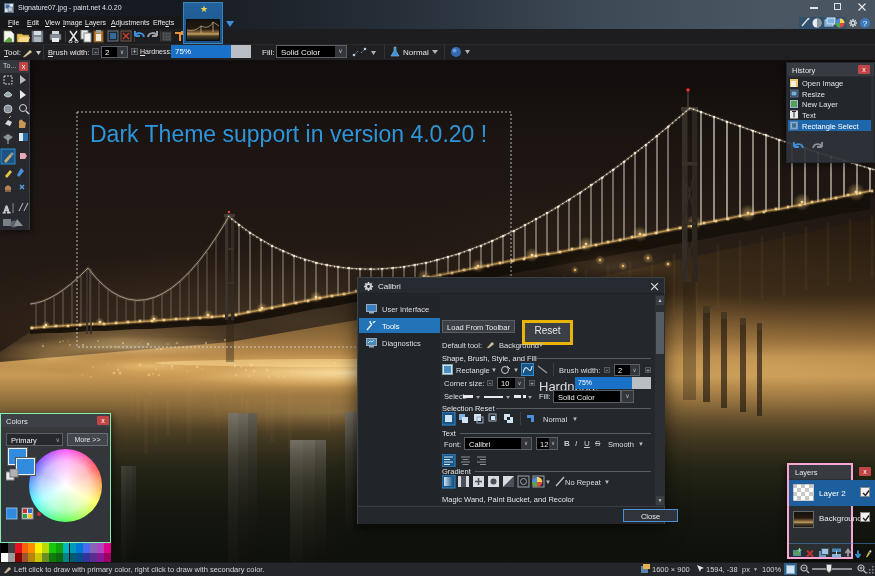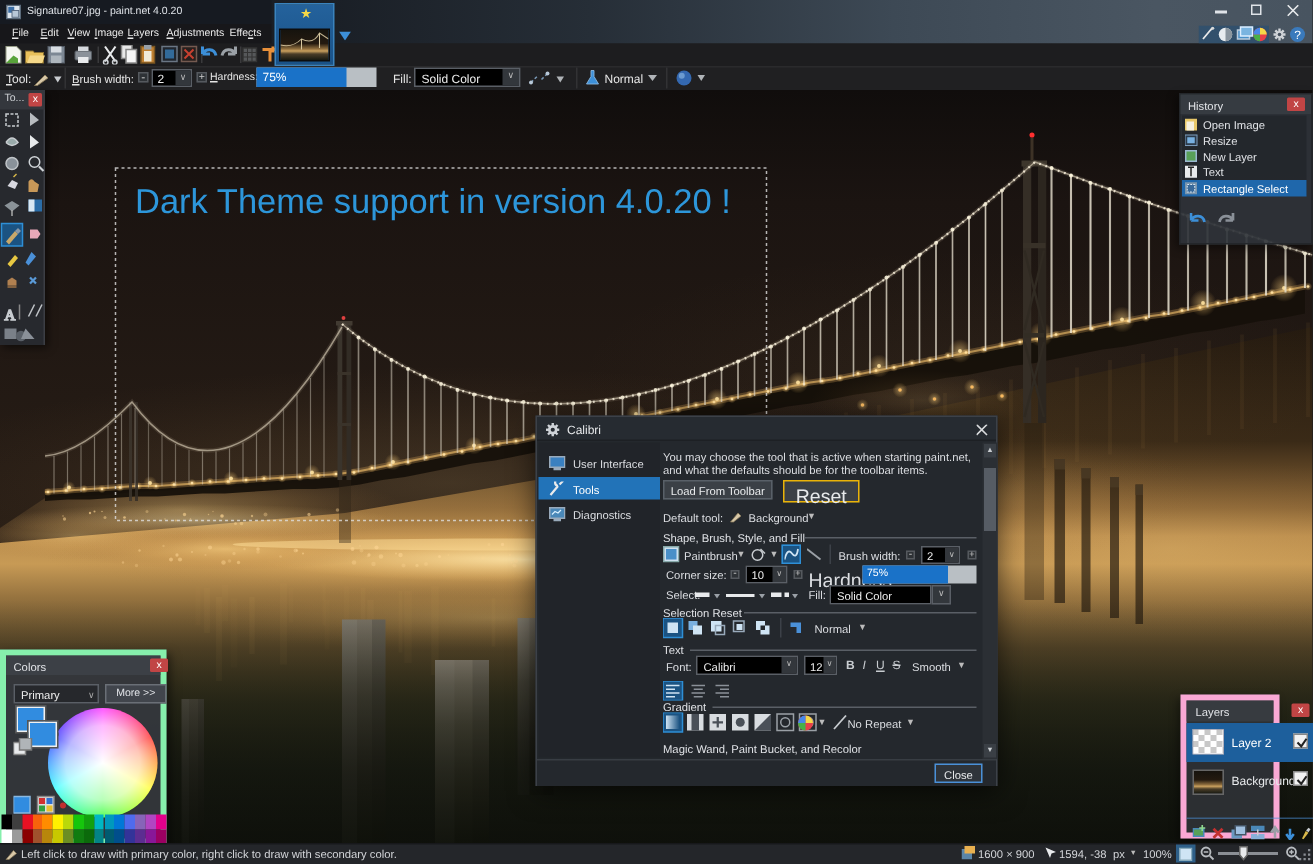--- a/index.html
+++ b/index.html
@@ -815,21 +815,21 @@
       <rect x="0" y="0.5" width="8" height="8" fill="#7a95ad"></rect>
       <rect x="1.5" y="2" width="5" height="5" fill="#3a6a9a" stroke="#d8e8f4" stroke-width="0.7" stroke-dasharray="1.2,0.8"></rect>
       <text x="12" y="7.5" font-size="7.5" fill="#fff" font-family="Liberation Sans">Rectangle Select</text>
     </svg>
  <svg style="position:absolute;left:6px;top:78px" width="40" height="12">
       <path d="M1,6 C3,2 9,2 10,7 M1,6 L1,1 M1,6 L6,6" stroke="#3c8fd8" stroke-width="1.8" fill="none"></path>
       <path d="M29,6 C27,2 21,2 20,7 M29,6 L29,1 M29,6 L24,6" stroke="#8a9098" stroke-width="1.8" fill="none"></path>
     </svg>
 </div>
 
-<div class="abs" style="left:0;top:433px;width:111px;height:130px;background:rgba(52,55,61,0.94);border:4px solid #86efac;box-shadow:2px 2px 6px rgba(0,0,0,0.5)">
+<div class="abs" style="left:0;top:413px;width:111px;height:130px;background:rgba(52,55,61,0.94);border:1px solid #86efac;box-shadow:2px 2px 6px rgba(0,0,0,0.5)">
  <div style="position:absolute;left:0;top:0;width:100%;height:13px;background:rgba(64,68,75,0.7)"></div>
  <div style="position:absolute;left:5px;top:3px;font-size:7.5px;color:#e2e4e8">Colors</div>
  <div class="redx" style="left:96px;top:2px;width:12px;height:9px;line-height:9px">x</div>
  <div class="combo" style="left:5px;top:19px;width:57px;height:13px;font-size:7.5px;padding:2px 0 0 4px;background:#26282c">Primary<span style="position:absolute;right:2px;top:2px;color:#aaa;font-size:6px">∨</span></div>
  <div style="position:absolute;left:66px;top:19px;width:41px;height:13px;background:#41454c;border:1px solid #6a6f76;color:#e2e4e8;font-size:7px;text-align:center;padding-top:2px">More &gt;&gt;</div>
  <div style="position:absolute;left:28px;top:35px;width:73px;height:73px;border-radius:50%;background:conic-gradient(from 0deg,#f0f,#f00 17%,#ff0 33%,#0f0 50%,#0ff 67%,#00f 83%,#f0f)"></div>
  <div style="position:absolute;left:28px;top:35px;width:73px;height:73px;border-radius:50%;background:radial-gradient(circle,#fff 0%,rgba(255,255,255,0.72) 48%,rgba(255,255,255,0) 92%)"></div>
  <div style="position:absolute;left:30px;top:50px;width:5px;height:5px;border-radius:50%;border:1px solid #222;background:#cfe4f4"></div>
  <div style="position:absolute;left:7px;top:34px;width:19px;height:17px;background:#318ce0;border:1px solid #f0f0f0;outline:1px solid #555"></div>
  <div style="position:absolute;left:15px;top:44px;width:19px;height:17px;background:#318ce0;border:1px solid #f0f0f0;outline:1px solid #555"></div>
@@ -878,21 +878,21 @@
     <div style="position:absolute;left:54.8px;top:9.5px;width:6.85px;height:9.5px;background:#0b6a0b"></div>
     <div style="position:absolute;left:61.6px;top:9.5px;width:6.85px;height:9.5px;background:#038387"></div>
     <div style="position:absolute;left:68.5px;top:9.5px;width:6.85px;height:9.5px;background:#005b70"></div>
     <div style="position:absolute;left:75.3px;top:9.5px;width:6.85px;height:9.5px;background:#004e8c"></div>
     <div style="position:absolute;left:82.2px;top:9.5px;width:6.85px;height:9.5px;background:#333399"></div>
     <div style="position:absolute;left:89.0px;top:9.5px;width:6.85px;height:9.5px;background:#5c2d91"></div>
     <div style="position:absolute;left:95.9px;top:9.5px;width:6.85px;height:9.5px;background:#881798"></div>
     <div style="position:absolute;left:102.8px;top:9.5px;width:6.85px;height:9.5px;background:#9b0062"></div>
   </div>
 
-<div class="abs" style="left:787px;top:463px;width:66px;height:96px;background:rgba(46,49,54,0.93);border:4px solid #f9a8d4;box-shadow:-2px 2px 6px rgba(0,0,0,0.45)">
+<div class="abs" style="left:787px;top:463px;width:66px;height:96px;background:rgba(46,49,54,0.93);border:2px solid #f9a8d4;box-shadow:-2px 2px 6px rgba(0,0,0,0.45)">
  <div style="position:absolute;left:0;top:0;width:100%;height:14px;background:rgba(62,66,73,0.6)"></div>
  <div style="position:absolute;left:6px;top:3px;font-size:7.5px;color:#e2e4e8">Layers</div>
  <div class="redx" style="left:70px;top:2px;width:12px;height:9px;line-height:9px">x</div>
  <div style="position:absolute;left:0;top:15px;width:86px;height:26px;background:#1d5f9c"></div>
  <svg style="position:absolute;left:4px;top:19px" width="21" height="17">
       <rect width="21" height="17" fill="#fff"></rect>
       <g fill="#c8c8c8">
         <rect x="0" y="0" width="4" height="4"></rect>
         <rect x="8" y="0" width="4" height="4"></rect>
         <rect x="16" y="0" width="4" height="4"></rect>
@@ -970,37 +970,36 @@
       <path d="M1,9 L6,3 M6,3 a2.5,2.5 0 1 1 3,-3 l-2,2" stroke="#e8eaec" stroke-width="1.5" fill="none"></path>
     </svg>
  <div style="position:absolute;left:24px;top:44px;font-size:7.5px;color:#fff">Tools</div>
  <svg style="position:absolute;left:8px;top:60px" width="11" height="10">
       <rect x="0.5" y="0.5" width="10" height="7" fill="#4a88b8" stroke="#9ab"></rect>
       <path d="M2,5 l2,-2 2,1 2,-2" stroke="#d8f0ff" stroke-width="0.8" fill="none"></path>
       <rect x="3" y="8" width="5" height="1.5" fill="#9ab"></rect>
     </svg>
  <div style="position:absolute;left:24px;top:61px;font-size:7.5px;color:#dcdee2">Diagnostics</div>
 
- <div style="position:absolute;left:84px;top:23px;width:212px;height:16px;font-size:7.5px;color:#dcdee2;line-height:8.5px">You may choose the tool that is active when starting paint.net, and what the defaults should be for the toolbar items.</div>
  <div style="position:absolute;left:84px;top:42px;width:73px;height:13px;background:#3b4046;border:1px solid #596068;color:#e8eaec;font-size:7.5px;text-align:center;padding-top:2px">Load From Toolbar</div>
- <div style="position:absolute;left:164px;top:42px;width:51px;height:15px;background:#3b4046;border:1px solid #eab308;color:#e8eaec;font-size:13px;text-align:center;padding-top:2px">Reset</div>
+ <div style="position:absolute;left:164px;top:42px;width:51px;height:25px;background:#3b4046;border:3px solid #eab308;color:#e8eaec;font-size:10px;text-align:center;padding-top:2px">Reset</div>
  <div style="position:absolute;left:84px;top:63px;font-size:7.5px;color:#dcdee2">Default tool:</div>
  <svg style="position:absolute;left:128px;top:62px" width="11" height="9">
       <path d="M1,8 L6,2 L8,4 L3,8 z" fill="#d8c8a8" stroke="#8a7a5a" stroke-width="0.5"></path>
     </svg>
  <div style="position:absolute;left:141px;top:63px;font-size:7.5px;color:#dcdee2">Background</div>
  <div class="cary" style="left:180px;top:64px">▼</div>
 
  <div style="position:absolute;left:84px;top:76px;font-size:7.5px;color:#e0e2e6;white-space:nowrap">Shape, Brush, Style, and Fill</div>
  <div style="position:absolute;left:178px;top:80px;width:115px;height:1px;background:#5a5f66"></div>
  <svg style="position:absolute;left:84px;top:86px" width="11" height="11">
       <rect x="0.5" y="0.5" width="10" height="10" fill="#cfe0ee" stroke="#8aa"></rect>
       <rect x="2" y="2" width="7" height="7" fill="#4a90c8"></rect>
     </svg>
- <div style="position:absolute;left:98px;top:88px;font-size:7.5px;color:#dcdee2">Paintbrush</div>
+ <div style="position:absolute;left:98px;top:88px;font-size:7.5px;color:#dcdee2">Rectangle</div>
  <div class="cary" style="left:133px;top:89px">▼</div>
  <svg style="position:absolute;left:142px;top:86px" width="11" height="11">
       <circle cx="5" cy="6" r="3.5" fill="none" stroke="#c8ccd0" stroke-width="1"></circle>
       <path d="M7,2 l3,3" stroke="#c8ccd0"></path>
     </svg>
  <div class="cary" style="left:155px;top:89px">▼</div>
  <div style="position:absolute;left:163px;top:85px;width:13px;height:13px;background:#1b5382;border:1px solid #2e8fd6"></div>
  <svg style="position:absolute;left:165px;top:87px" width="10" height="9">
       <path d="M0,8 Q2,0 5,4 Q8,8 9,1" stroke="#cfe4f4" stroke-width="1.2" fill="none"></path>
     </svg>
@@ -1131,21 +1130,21 @@
  <div style="position:absolute;left:207px;top:200px;font-size:7.5px;color:#dcdee2">No Repeat</div>
  <div class="cary" style="left:246px;top:201px">▼</div>
  <div style="position:absolute;left:84px;top:217px;font-size:7.5px;color:#e0e2e6">Magic Wand, Paint Bucket, and Recolor</div>
 
  <div style="position:absolute;left:297px;top:17px;width:10px;height:211px;background:#2b2f34"></div>
  <div style="position:absolute;left:298px;top:18px;width:8px;height:9px;background:#3a3f45;color:#c8ccd0;font-size:5px;text-align:center;line-height:9px">▲</div>
  <div style="position:absolute;left:298px;top:34px;width:8px;height:42px;background:#565c64"></div>
  <div style="position:absolute;left:298px;top:218px;width:8px;height:9px;background:#3a3f45;color:#c8ccd0;font-size:5px;text-align:center;line-height:9px">▼</div>
 
  <div style="position:absolute;left:0;top:228px;width:100%;height:18px;background:#24282d;border-top:1px solid #383d43"></div>
- <div style="position:absolute;left:265px;top:231px;width:32px;height:13px;background:#2f343a;border:1px solid #4a90d8;color:#e8eaec;font-size:7.5px;text-align:center;padding-top:2px">Close</div>
+ <div style="position:absolute;left:265px;top:231px;width:55px;height:13px;background:#2f343a;border:1px solid #4a90d8;color:#e8eaec;font-size:7.5px;text-align:center;padding-top:2px">Close</div>
 </div>
 
 <div class="abs" style="left:0;top:562px;width:875px;height:14px;background:#24262a;border-top:1px solid #17181b"></div>
 <svg class="abs" style="left:3px;top:564px" width="10" height="10">
     <path d="M1,9 L6,3 L8,5 L3,9 z" fill="#d8c8a8" stroke="#8a7a5a" stroke-width="0.5"></path>
   </svg>
 <div class="abs" style="left:14px;top:565px;font-size:7.5px;color:#d2d4d8">Left click to draw with primary color, right click to draw with secondary color.</div>
 <svg class="abs" style="left:641px;top:564px" width="9" height="9">
     <rect x="0" y="2" width="7" height="7" fill="#5a85a8"></rect>
     <rect x="2" y="0" width="7" height="5" fill="#e8b050"></rect>

